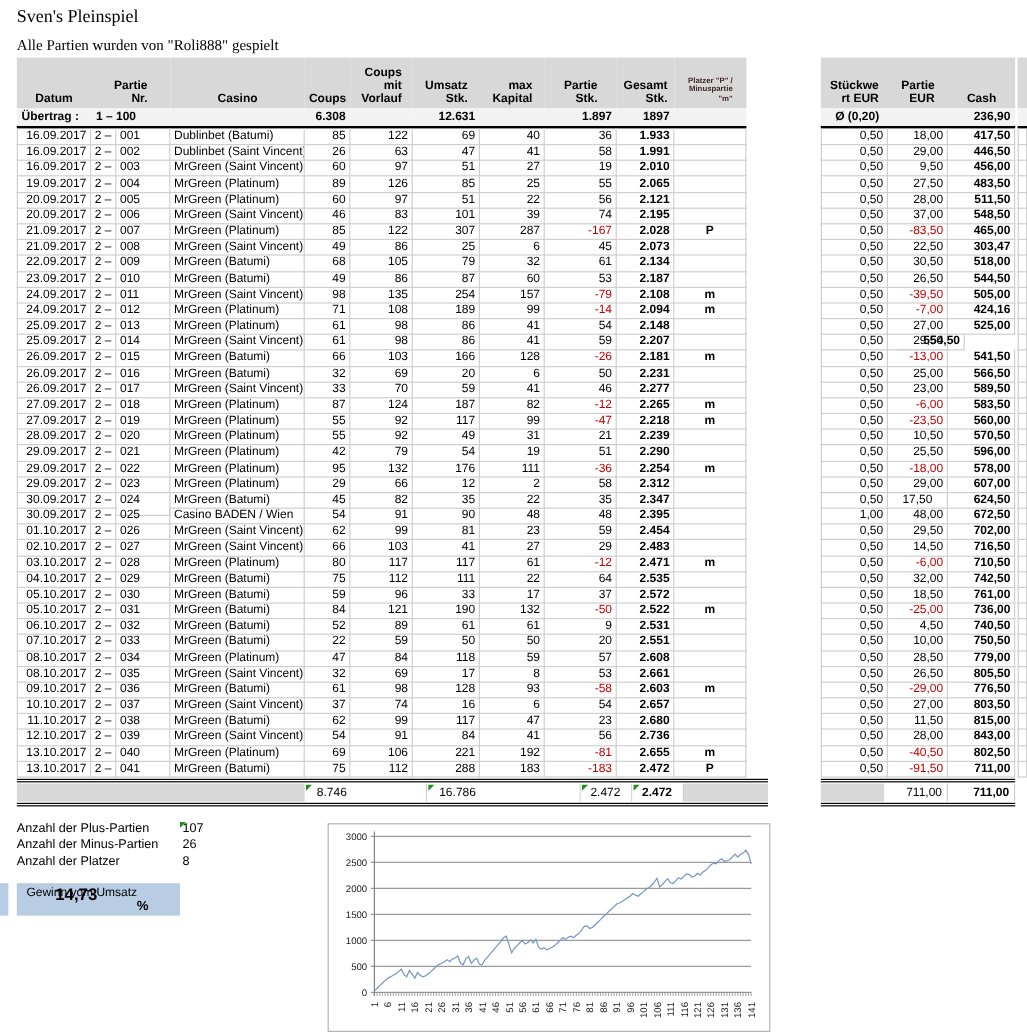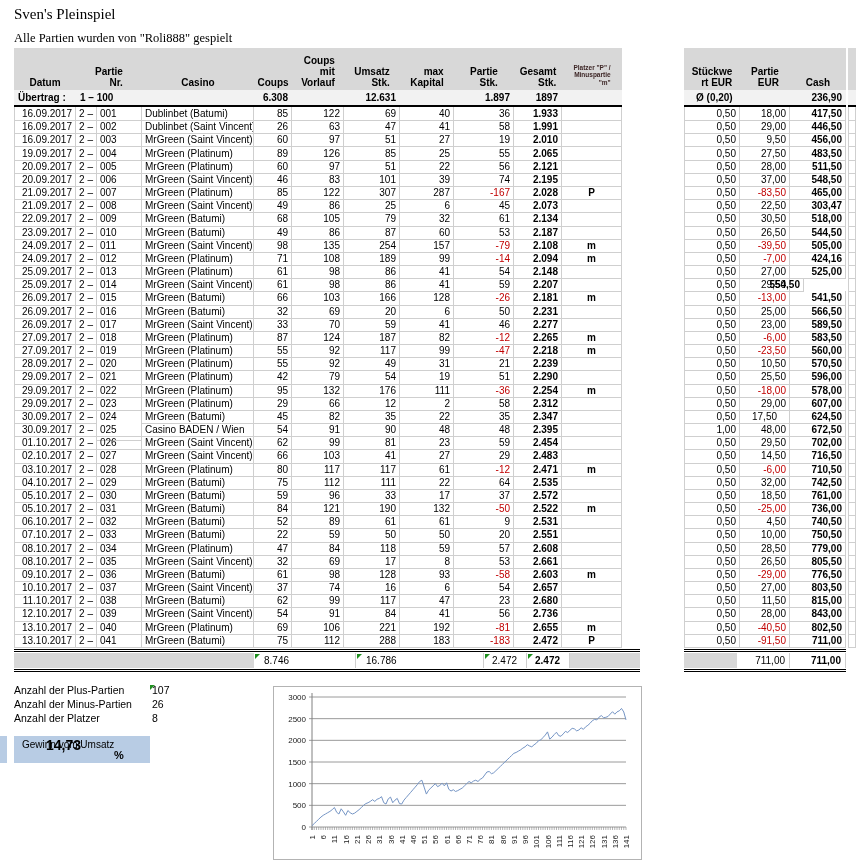--- a/index.html
+++ b/index.html
@@ -427,21 +427,21 @@
       <div class="cell gridcell r" style="left: 400px; top: 396.74px; width: 54px; height: 14.17px;">2</div>
       <div class="cell gridcell r" style="left: 454px; top: 396.74px; width: 60px; height: 14.17px;">58</div>
       <div class="cell gridcell r bold" style="left: 514px; top: 396.74px; width: 48px; height: 14.17px;">2.312</div>
       <div class="cell gridcell c bold" style="left: 562px; top: 396.74px; width: 60px; height: 14.17px;"></div>
       <div class="cell gridcell r" style="left: 684px; top: 396.74px; width: 56px; height: 14.17px; border-left: 1px solid rgb(207, 207, 207);">0,50</div>
       <div class="cell gridcell r" style="left: 740px; top: 396.74px; width: 50px; height: 14.17px;">29,00</div>
       <div class="cell gridcell r bold" style="left: 790px; top: 396.74px; width: 56px; height: 14.17px;">607,00</div>
       <div class="cell gridcell l" style="left: 848px; top: 396.74px; width: 8px; height: 14.17px; border-left: 1px solid rgb(207, 207, 207);"></div>
       <div class="cell gridcell r first-col" style="left: 14px; top: 409.91px; width: 62px; height: 14.17px;">30.09.2017</div>
       <div class="cell gridcell c" style="left: 76px; top: 409.91px; width: 21px; height: 14.17px;">2 –</div>
-      <div class="cell gridcell l" style="left: 97px; top: 409.91px; width: 45px; height: 31px;">024</div>
+      <div class="cell gridcell l" style="left: 97px; top: 409.91px; width: 45px; height: 20px;">024</div>
       <div class="cell gridcell l" style="left: 142px; top: 409.91px; width: 112px; height: 14.17px;">MrGreen (Batumi)</div>
       <div class="cell gridcell r" style="left: 254px; top: 409.91px; width: 38px; height: 14.17px;">45</div>
       <div class="cell gridcell r" style="left: 292px; top: 409.91px; width: 52px; height: 14.17px;">82</div>
       <div class="cell gridcell r" style="left: 344px; top: 409.91px; width: 56px; height: 14.17px;">35</div>
       <div class="cell gridcell r" style="left: 400px; top: 409.91px; width: 54px; height: 14.17px;">22</div>
       <div class="cell gridcell r" style="left: 454px; top: 409.91px; width: 60px; height: 14.17px;">35</div>
       <div class="cell gridcell r bold" style="left: 514px; top: 409.91px; width: 48px; height: 14.17px;">2.347</div>
       <div class="cell gridcell c bold" style="left: 562px; top: 409.91px; width: 60px; height: 14.17px;"></div>
       <div class="cell gridcell r" style="left: 684px; top: 409.91px; width: 56px; height: 14.17px; border-left: 1px solid rgb(207, 207, 207);">0,50</div>
       <div class="cell gridcell r" style="left: 740px; top: 409.91px; width: 50px; height: 14.17px; text-align: center;">17,50</div>

